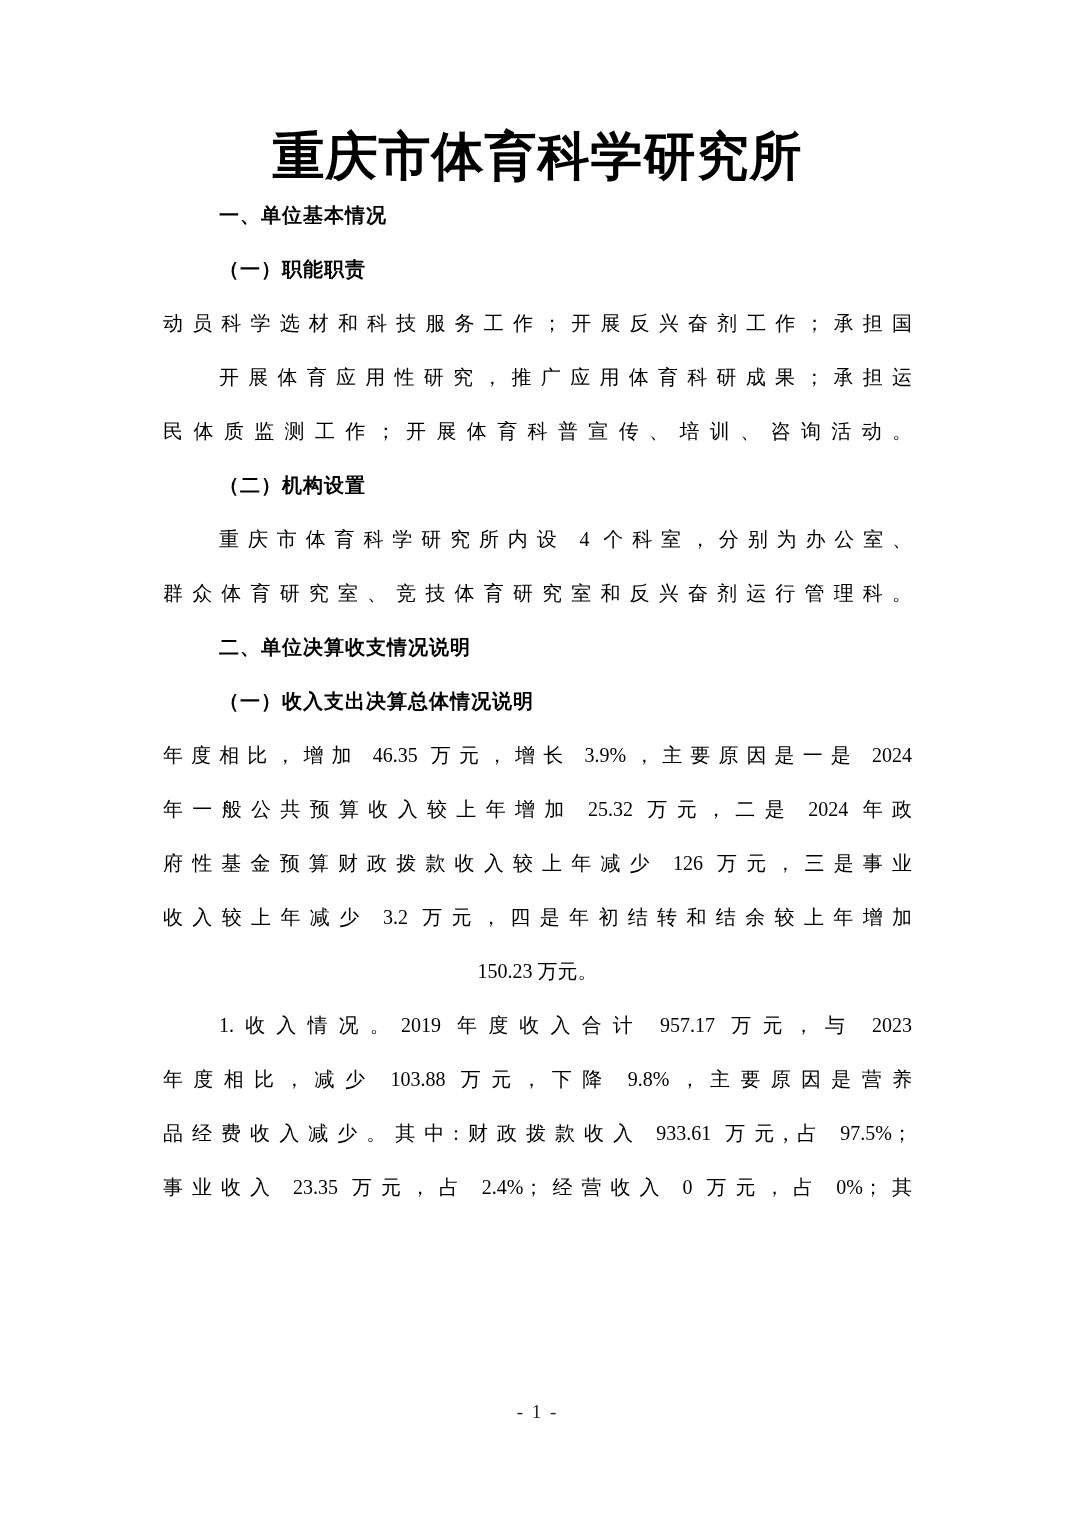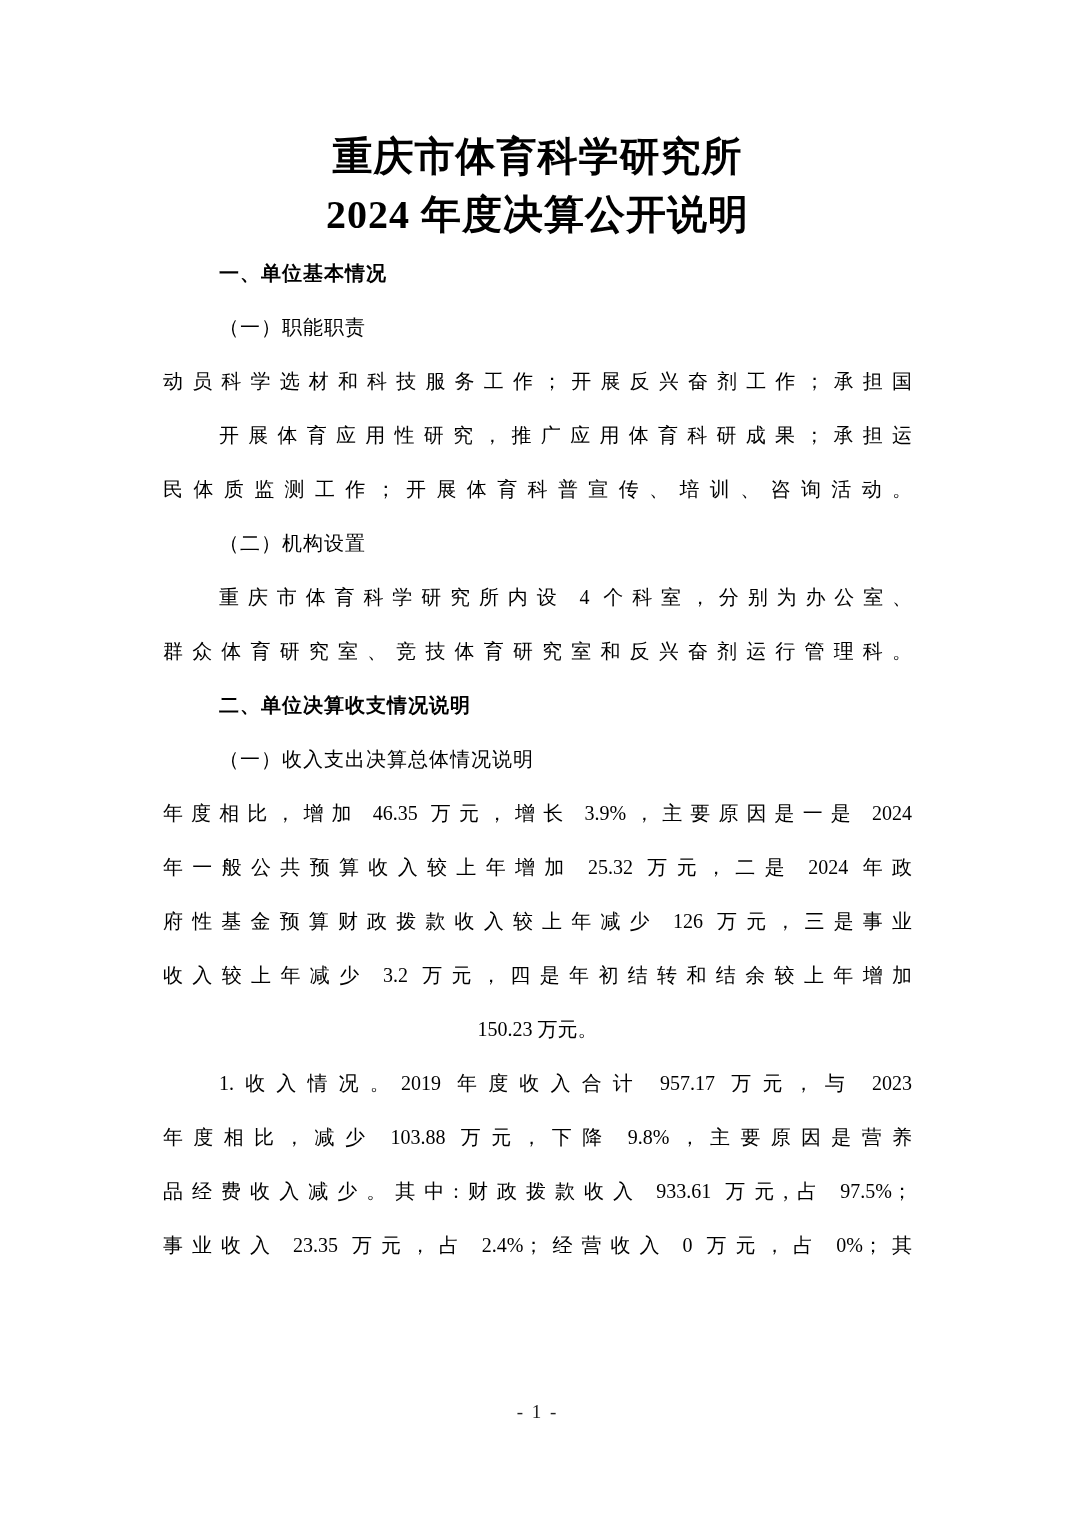--- a/index.html
+++ b/index.html
@@ -11,21 +11,21 @@
     margin: 0 auto;
     background: #ffffff;
     color: #000000;
     overflow: hidden;
   }
   .title-block {
     padding-top: 128px;
     text-align: center;
     font-family: "Liberation Serif", "DejaVu Serif", serif;
     font-weight: 700;
-    font-size: 40px;
+    font-size: 52px;
     letter-spacing: 1px;
   }
   .title-line { display: block; line-height: 58px; }
   .content {
     margin-top: 2px;
     padding: 0 163px;
     font-family: "Liberation Serif", "DejaVu Serif", serif;
     font-size: 20px;
   }
   .line {
@@ -33,20 +33,21 @@
     line-height: 54px;
   }
   .h1 {
     font-family: "Liberation Sans", "DejaVu Sans", sans-serif;
     font-weight: 700;
     letter-spacing: 1px;
   }
   .h2 {
     font-family: "DejaVu Serif", "Liberation Serif", serif;
     letter-spacing: 1px;
+    font-weight: bold;
   }
   .indent { text-indent: 56px; }
   .first {
     text-indent: 56px;
     text-align: justify;
     text-align-last: justify;
   }
   .full {
     text-align: justify;
     text-align-last: justify;
@@ -65,21 +66,20 @@
     letter-spacing: 2px;
   }
 </style>
 </head>
 <body>
 
 <div class="page">
 
   <h1 class="title-block">
     <span class="title-line">重庆市体育科学研究所</span>
-    <span class="title-line">2024 年度决算公开说明</span>
   </h1>
 
   <div class="content">
     <div class="line h1 indent">一、单位基本情况</div>
     <div class="line h2 indent">（一）职能职责</div>
     <div class="line full">动员科学选材和科技服务工作；开展反兴奋剂工作；承担国</div>
     <div class="line first">开展体育应用性研究，推广应用体育科研成果；承担运</div>
     <div class="line full">民体质监测工作；开展体育科普宣传、培训、咨询活动。</div>
     <div class="line h2 indent">（二）机构设置</div>
     <div class="line first">重庆市体育科学研究所内设 4 个科室，分别为办公室、</div>

